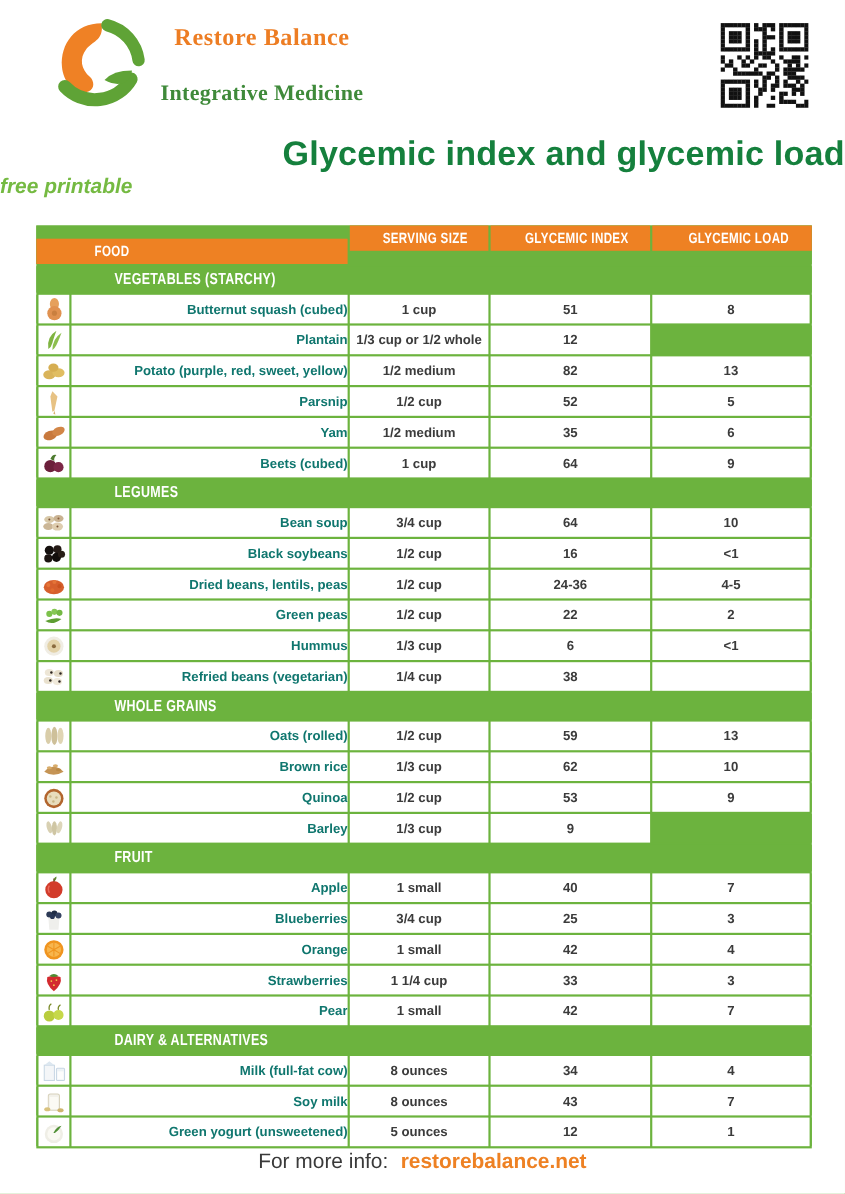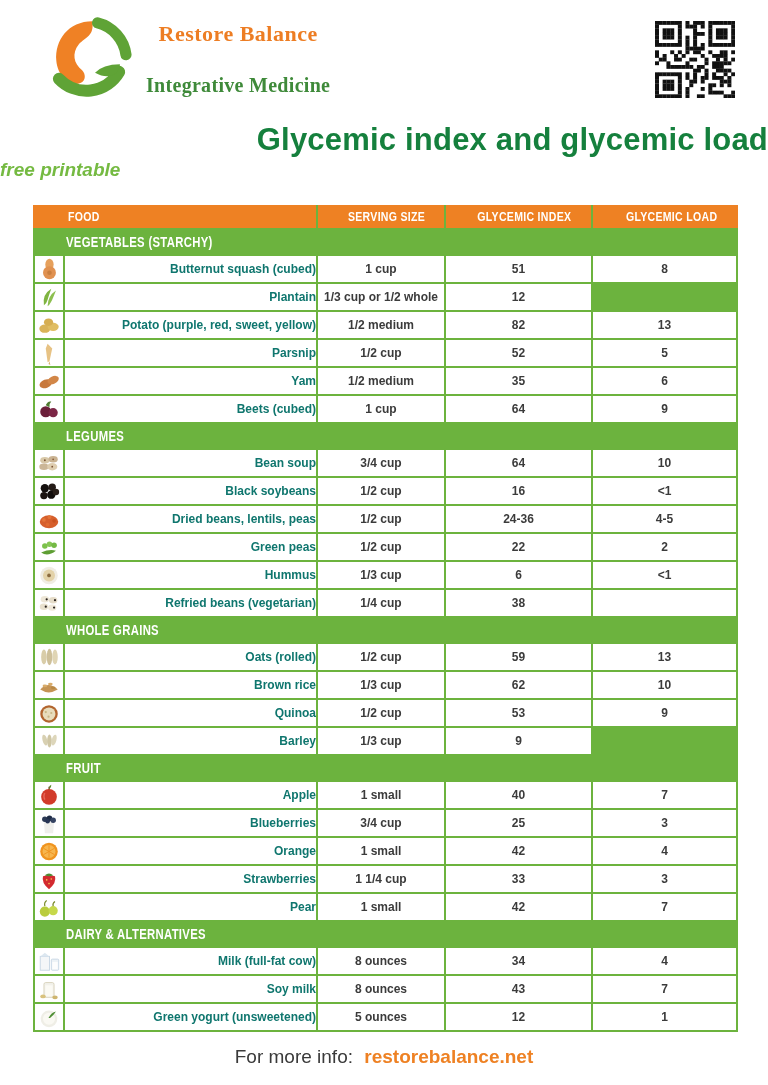--- a/index.html
+++ b/index.html
@@ -19,26 +19,26 @@
   .title{position:absolute;left:0;top:122px;width:768px;text-align:right;
          font-size:31px;font-weight:bold;color:#15803d;letter-spacing:.2px;}
   .subtitle{position:absolute;left:0;top:159px;width:768px;
             font-size:19px;font-style:italic;color:#75BA42;font-weight:bold;}
   
   .gi-table{position:absolute;left:33px;top:205px;width:705px;background:#6CB33E;
             display:flex;flex-direction:column;row-gap:2px;padding-bottom:2px;box-sizing:border-box;}
   .thead{display:grid;grid-template-columns:283px 126px 145px 1fr;column-gap:2px;background:#6CB33E;}
   .thead .hcell{background:#EE8123;height:23px;line-height:23px;color:#fff;
                 font-size:13.5px;font-weight:bold;text-align:center;padding-left:12px;}
-  .thead .hcell.first{text-align:left;padding-left:35px;}
+  .thead .hcell.first{text-align:left;padding-left:53px;margin-top:12px;}
   .cond{display:inline-block;transform:scaleX(.78);transform-origin:center;
         letter-spacing:.4px;white-space:nowrap;}
   .first .cond,.srow .cond{transform-origin:0 50%;}
   .srow{height:24px;line-height:24px;background:#6CB33E;color:#fff;
-        font-size:14.5px;font-weight:bold;padding-left:33px;}
+        font-size:14.5px;font-weight:bold;padding-left:71px;}
   .drow{display:grid;grid-template-columns:28px 251px 126px 145px 1fr;column-gap:2px;
         padding:0 2px;background:#6CB33E;}
   .dcell{background:#fff;height:26px;line-height:26px;font-size:12px;font-weight:bold;
          color:#3B3B3B;text-align:center;overflow:hidden;}
   .dcell.iconc{display:flex;align-items:center;justify-content:center;}
   .dcell.foodc{text-align:right;padding-left:9px;color:#0f766e;}
   
   .footer{position:absolute;left:0;top:1046px;width:768px;text-align:center;font-size:19px;}
   .footer .flabel{color:#3A3A3A;}
   .footer .flink{color:#EE8123;font-weight:bold;margin-left:6px;}

